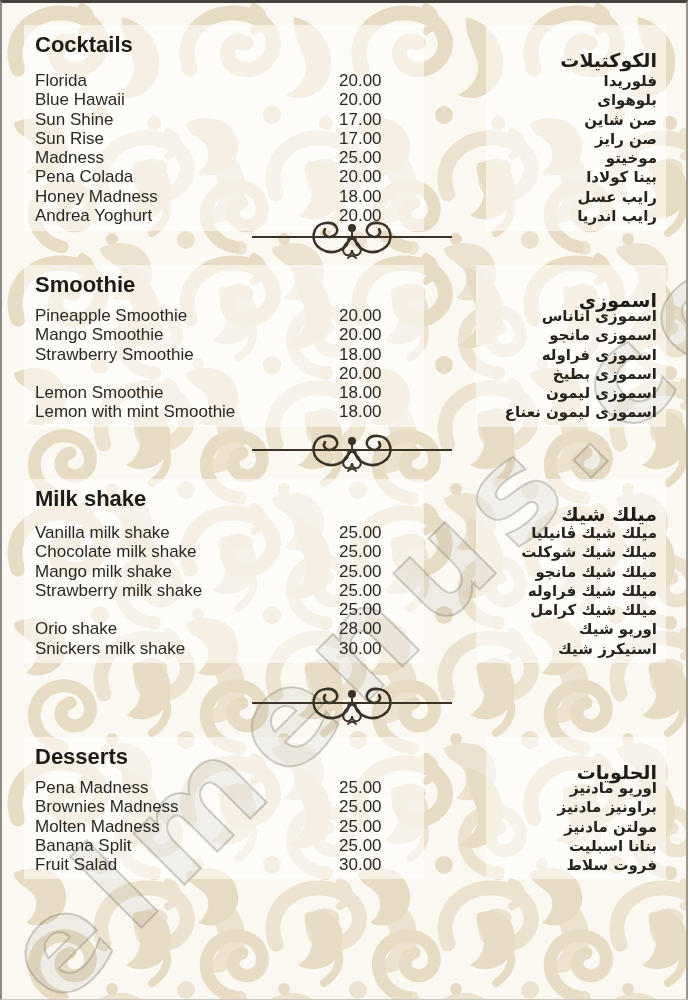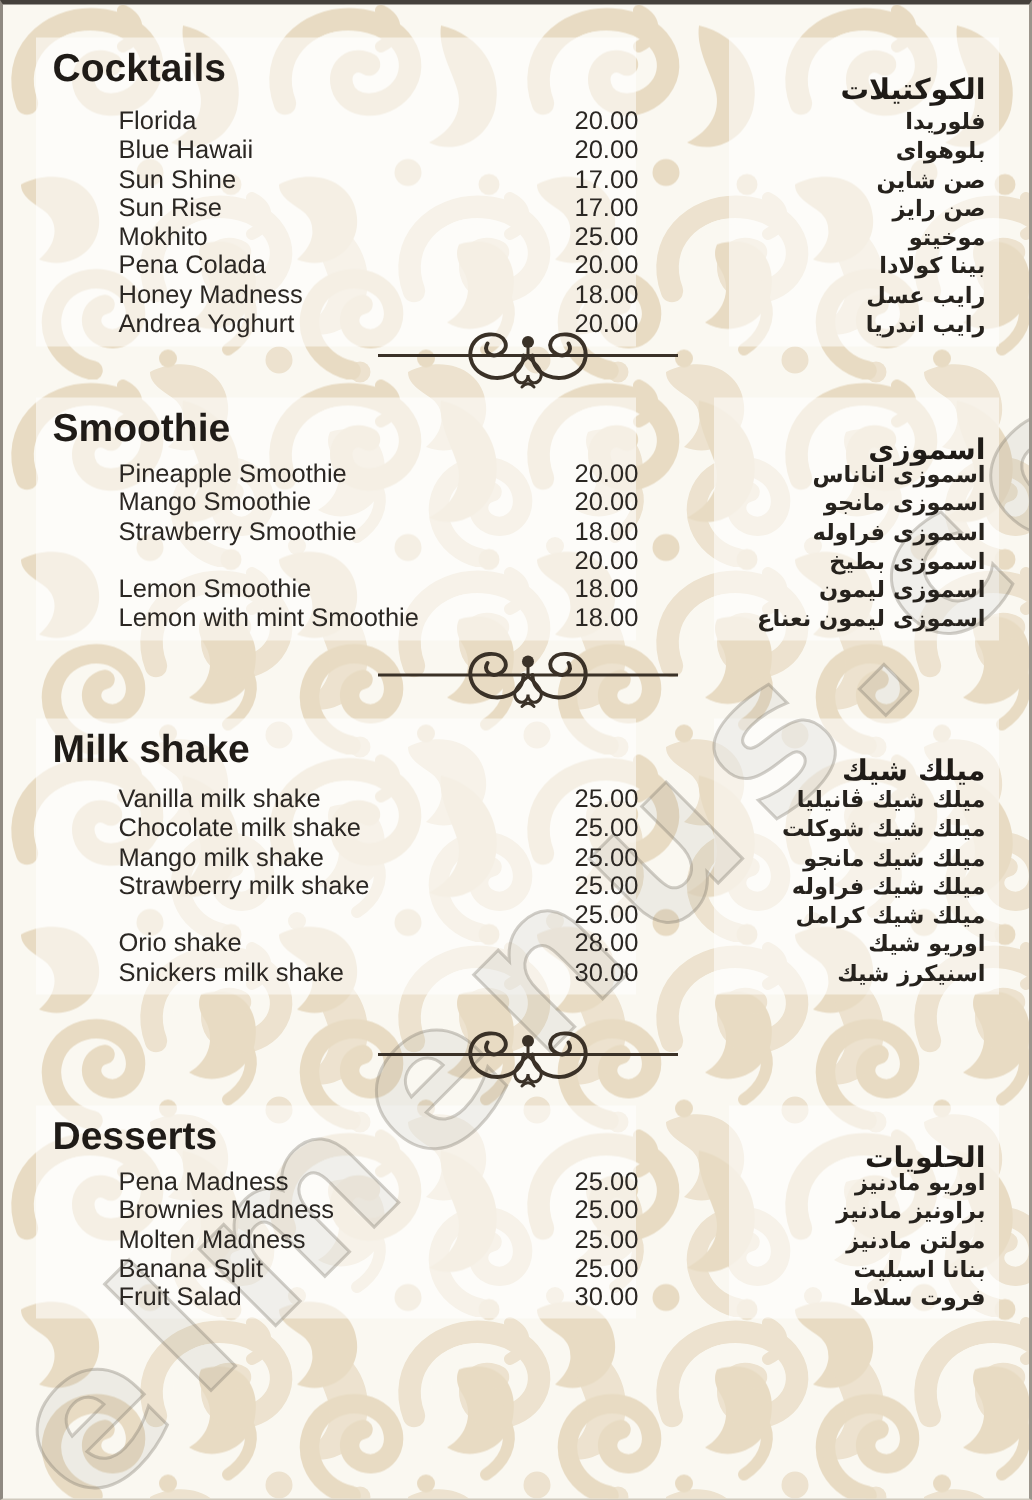--- a/index.html
+++ b/index.html
@@ -25,29 +25,29 @@
     font-family:"DejaVu Sans", sans-serif;
     font-weight:bold;font-size:132px;letter-spacing:0.12em;
     color:rgba(130,124,116,0.10);
     -webkit-text-stroke:2px rgba(125,119,110,0.35);
     white-space:nowrap;pointer-events:none;
   }
   .section{position:absolute;left:33px;width:622px;z-index:3;}
   .sec-head{position:relative;height:24px;}
   .title-en{
     position:absolute;left:0;top:0;
-    font-size:26px;font-weight:bold;color:#1f1b17;line-height:24px;
+    font-size:22px;font-weight:bold;color:#1f1b17;line-height:24px;
   }
   .title-ar{
     position:absolute;right:0;top:16px;
     font-family:"DejaVu Sans", sans-serif;
     font-size:19px;font-weight:bold;color:#1f1b17;line-height:22px;direction:rtl;
   }
   .rows{position:relative;}
-  .row{position:relative;height:19.3px;margin-left:44px;}
+  .row{position:relative;height:19.3px;}
   .en{
     position:absolute;left:0;top:0;font-size:17px;line-height:19px;color:#2b2723;
   }
   .price{
     position:absolute;left:304px;top:0;font-size:17px;line-height:19px;color:#2b2723;
   }
   .ar{
     position:absolute;right:0;top:1px;
     font-family:"DejaVu Sans", sans-serif;
     font-size:15px;font-weight:bold;line-height:18px;color:#26221d;direction:rtl;
@@ -117,21 +117,21 @@
         <span class="en">Sun Shine</span>
         <span class="price">17.00</span>
         <span class="ar" dir="rtl">صن شاين</span>
       </div>
       <div class="row">
         <span class="en">Sun Rise</span>
         <span class="price">17.00</span>
         <span class="ar" dir="rtl">صن رايز</span>
       </div>
       <div class="row">
-        <span class="en">Mokhito</span>
+        <span class="en">Madness</span>
         <span class="price">25.00</span>
         <span class="ar" dir="rtl">موخيتو</span>
       </div>
       <div class="row">
         <span class="en">Pena Colada</span>
         <span class="price">20.00</span>
         <span class="ar" dir="rtl">بينا كولادا</span>
       </div>
       <div class="row">
         <span class="en">Honey Madness</span>

